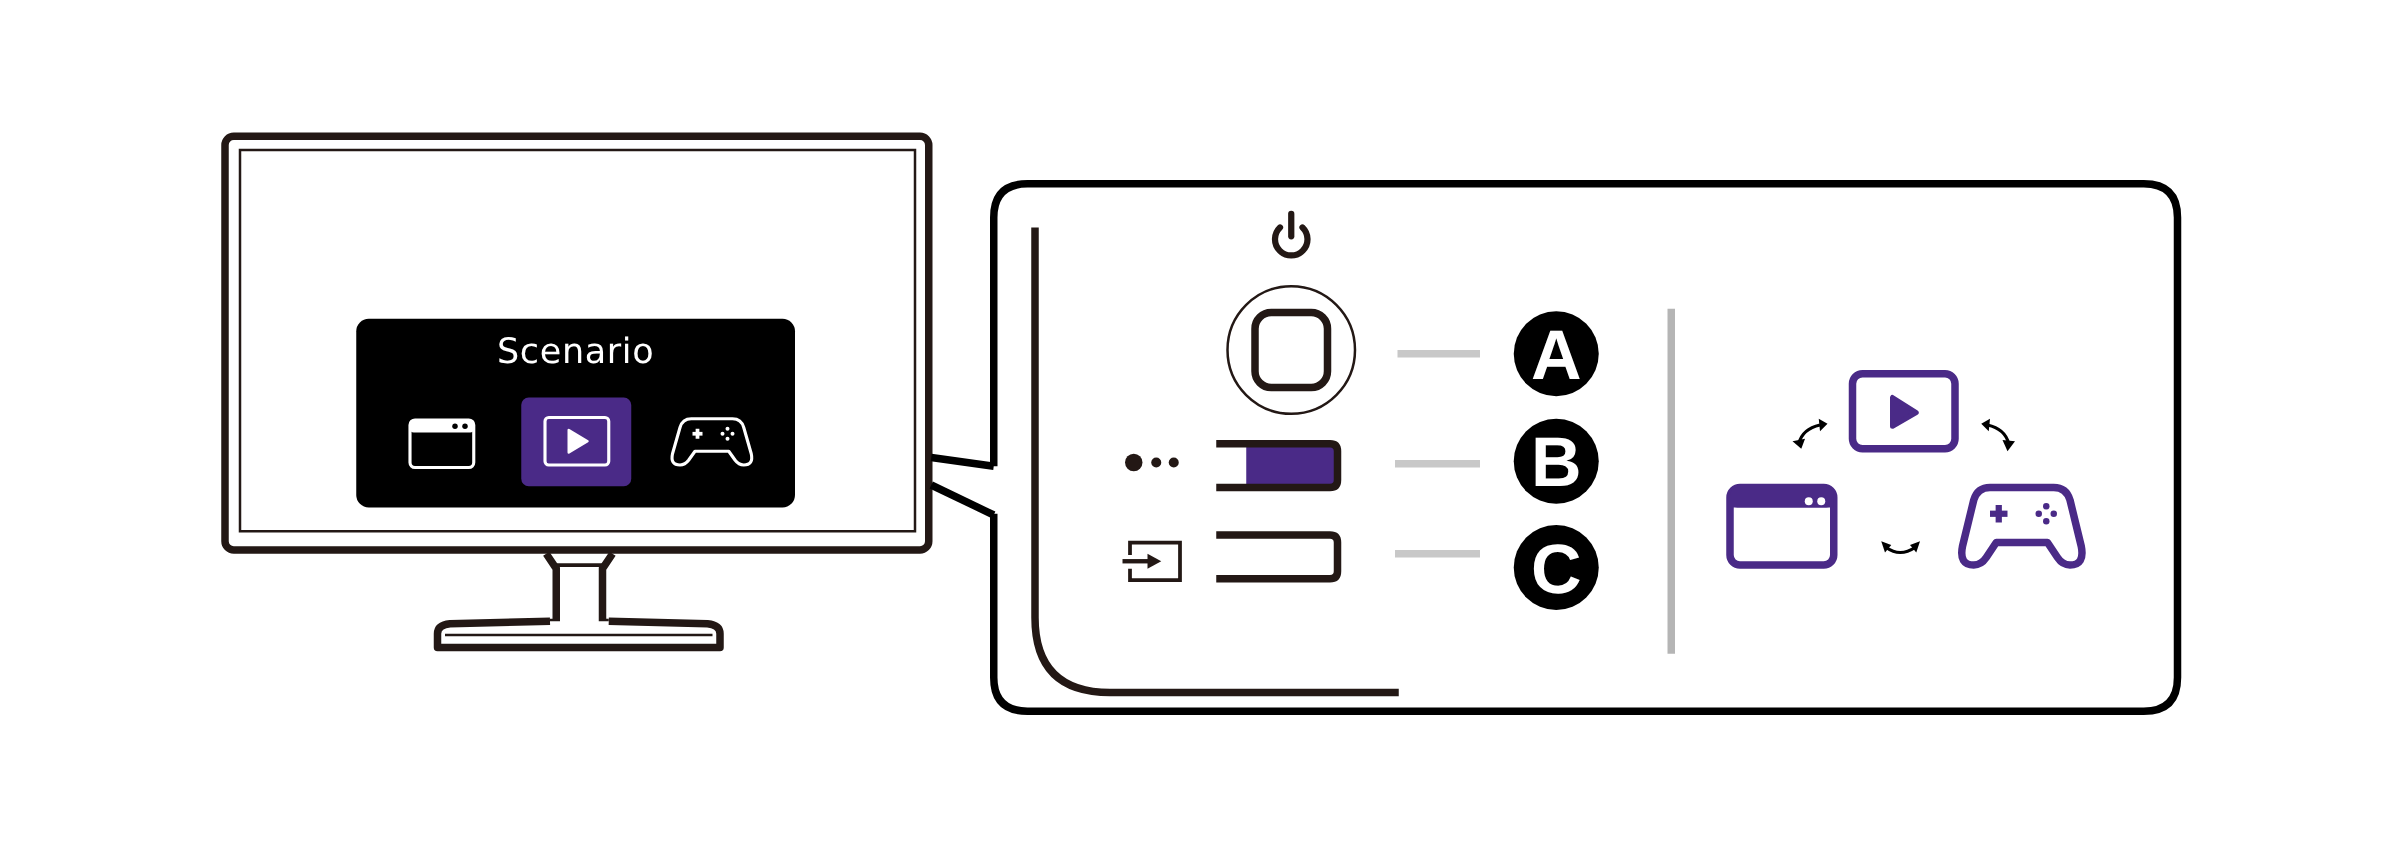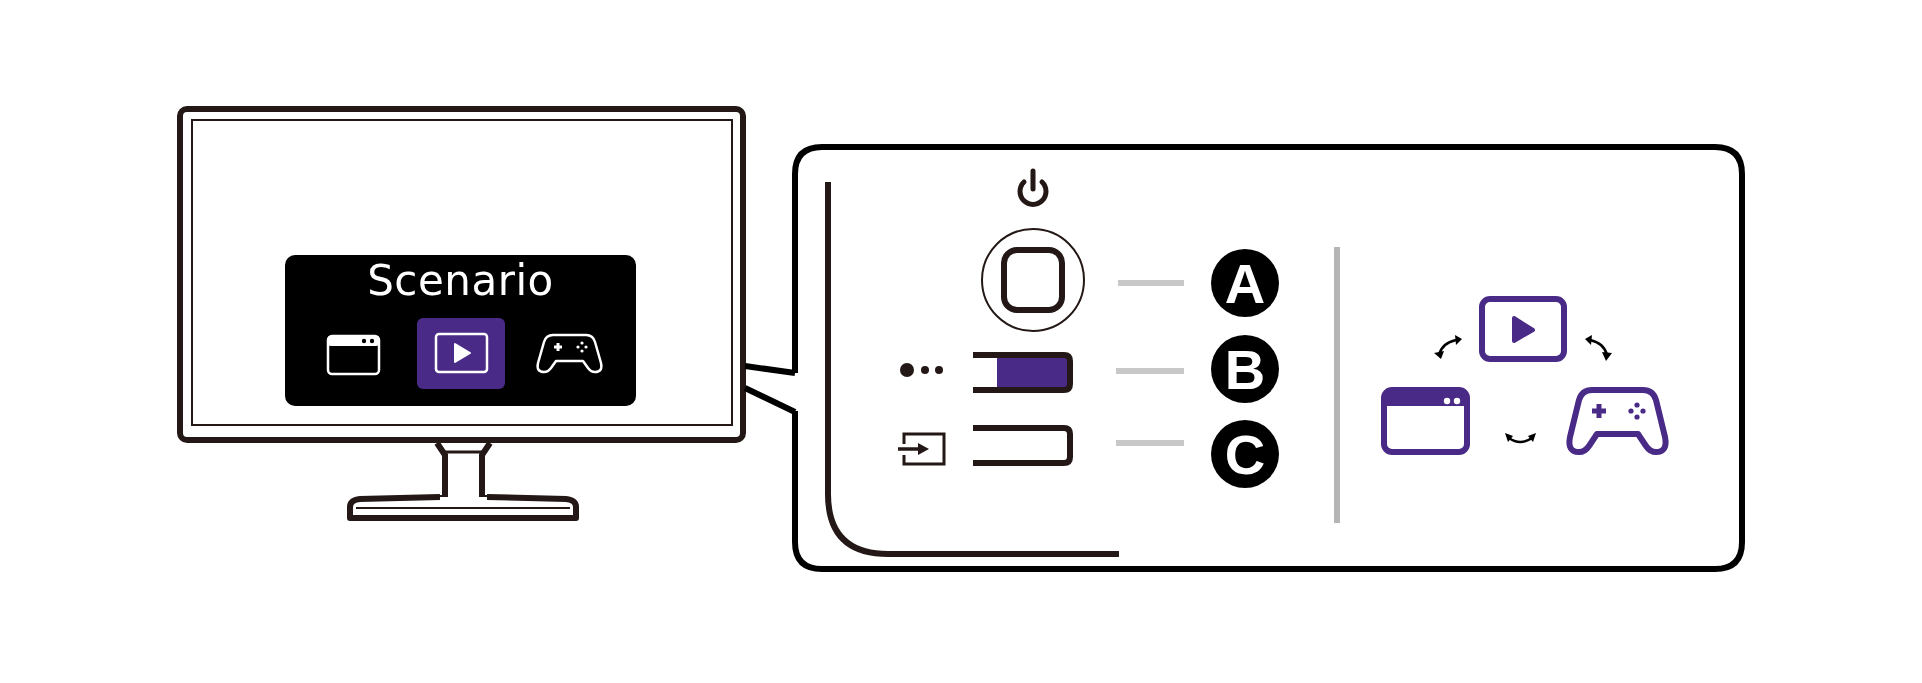--- a/index.html
+++ b/index.html
@@ -1,21 +1,21 @@
 <!DOCTYPE html>
 <html><head>
 <meta charset="utf-8">
 <style>
   html, body { margin: 0; padding: 0; background: #ffffff; }
   body { width: 1922px; height: 683px; position: relative; overflow: hidden;
          font-family: "Liberation Sans", "DejaVu Sans", sans-serif; }
   #stage { position: absolute; left: 0; top: 0; width: 1922px; height: 683px; }
   .osd-title {
     position: absolute; left: 285px; top: 263px; width: 351px; text-align: center;
-    color: #ffffff; font-size: 42px; font-family: "DejaVu Sans", sans-serif;
+    color: #ffffff; font-size: 28px; font-family: "DejaVu Sans", sans-serif;
     letter-spacing: 0.5px; line-height: 36px;
   }
   .badge {
     position: absolute; width: 68px; height: 68px; border-radius: 50%;
     background: #000000; color: #ffffff; text-align: center;
     font-family: "Liberation Sans", sans-serif; font-weight: bold;
     font-size: 56px; line-height: 70px;
   }
 </style>
 </head>

